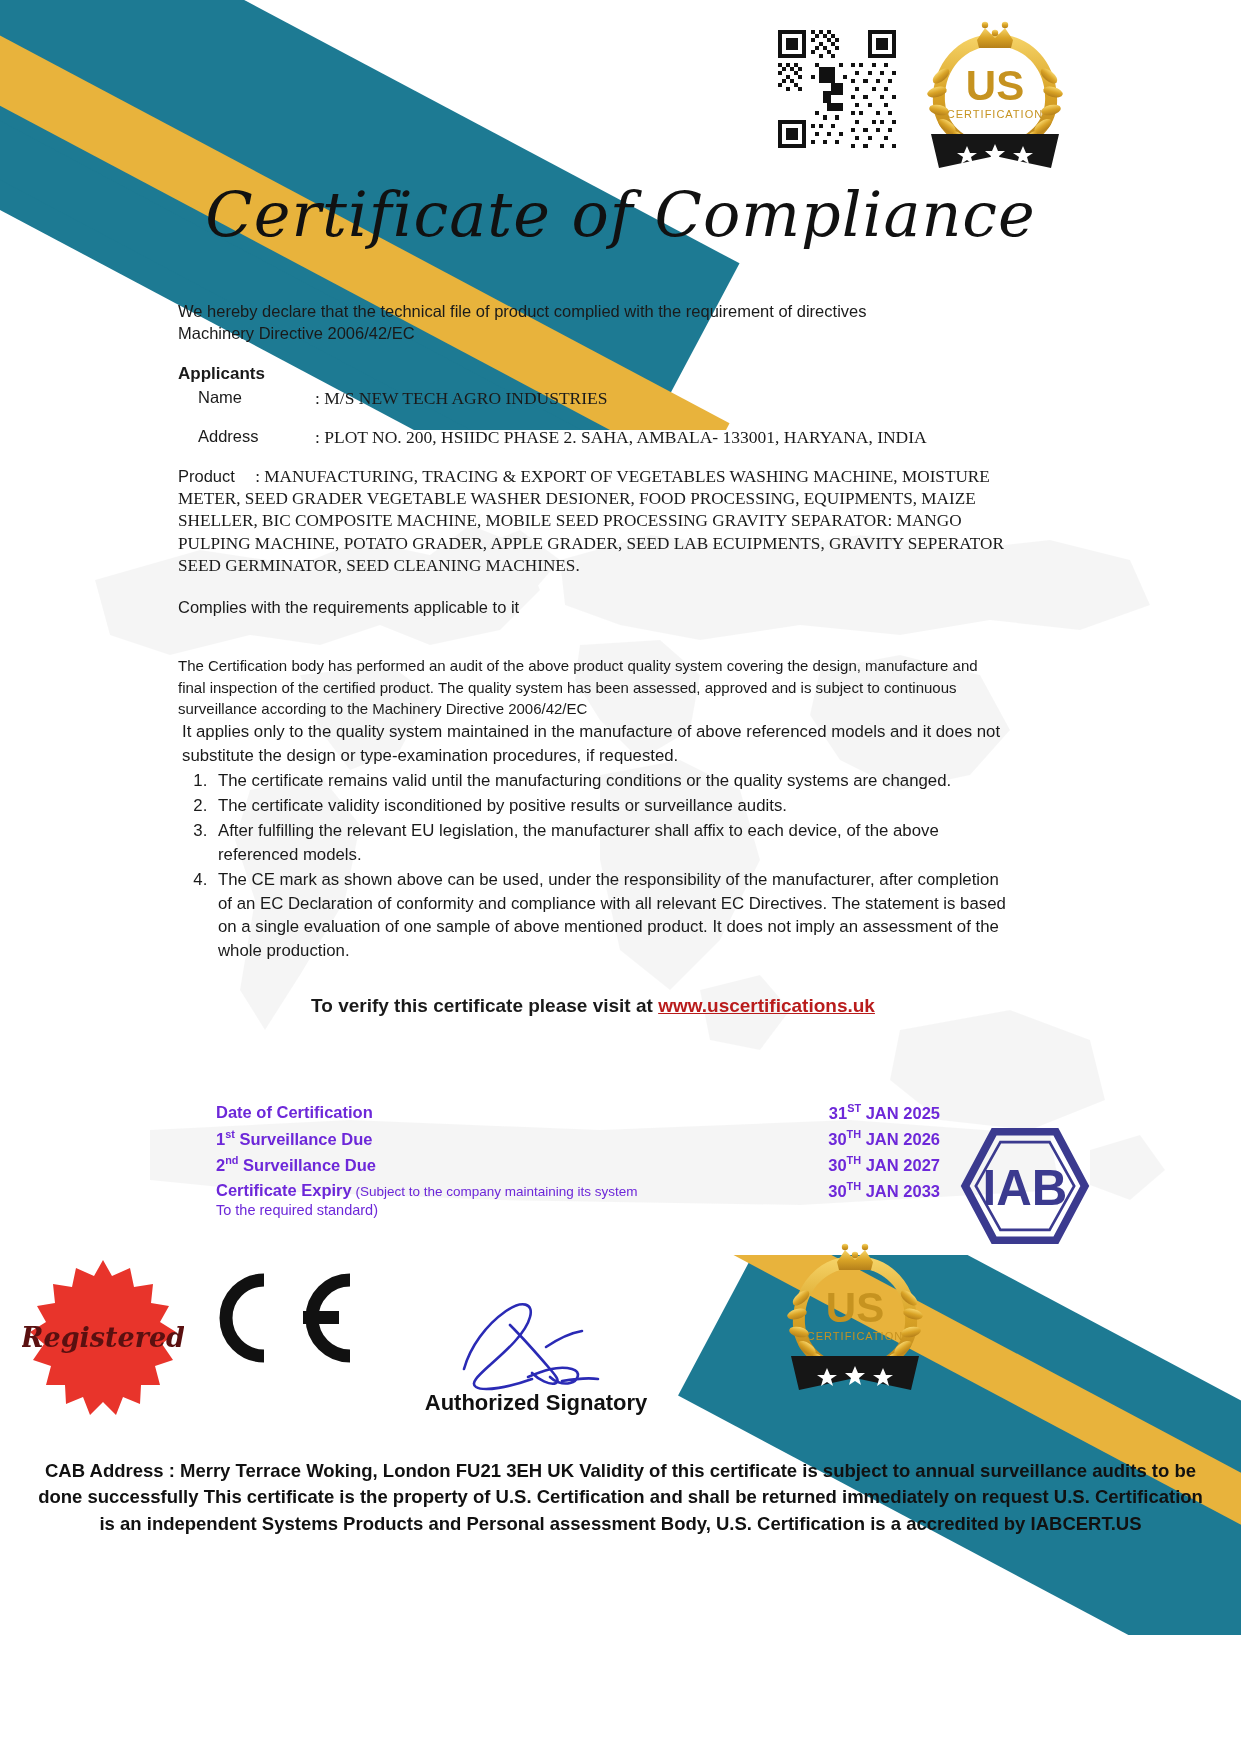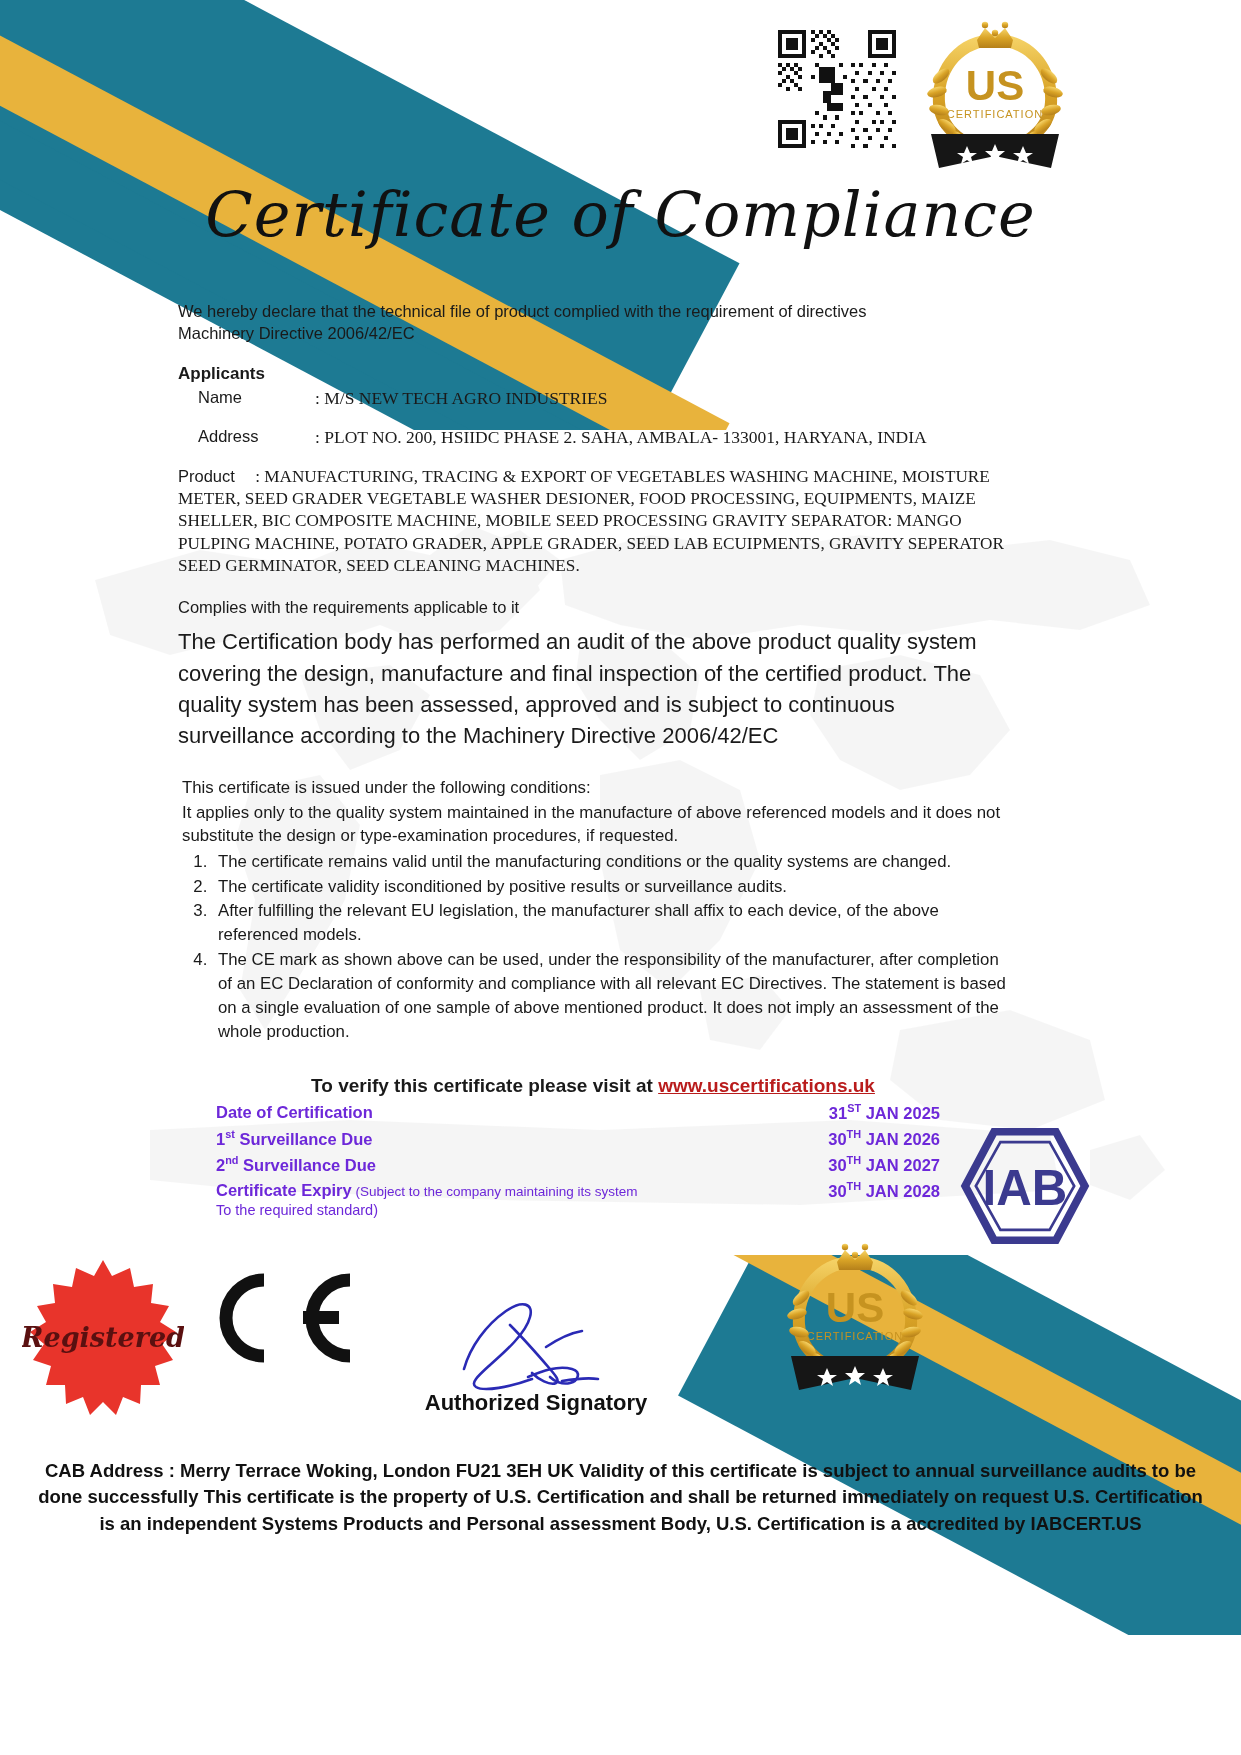--- a/index.html
+++ b/index.html
@@ -88,21 +88,21 @@
 
   .field-row { display:flex; margin-top:2px; font-family:"Liberation Serif", serif; font-size:17.5px;margin-left:20px;}
   .field-label { width:117px; flex:none; font-family:"Liberation Sans", sans-serif; font-size:16.5px;}
   .field-value { flex:1; }
   .spacer-sm { height:14px; }
 
   .product-block { margin-top:16px; font-family:"Liberation Serif", serif; font-size:17.2px; line-height:1.30;}
   .product-block .plabel { font-family:"Liberation Sans", sans-serif; font-size:16.5px;}
 
   .complies { margin-top:20px; font-size:16.5px; }
-  .audit { margin-top:7px; font-size:22px; line-height:1.42; }
+  .audit { margin-top:36px; font-size:15px; line-height:1.42; }
 
   .cond-head { margin-top:26px; font-size:16.8px; padding-left:4px;}
   .cond-intro { font-size:16.8px; line-height:1.40; margin-top:1px; padding-left:4px;}
 
   ol.cond-list { margin:2px 0 0 0; padding-left:34px; font-size:16.8px; line-height:1.42;}
   ol.cond-list li { margin-top:1px; padding-left:6px;}
 
   .certno { text-align:center; margin-top:10px; font-size:18px; font-family:"Liberation Serif", serif;}
   .certno b { font-weight:bold; }
 
@@ -366,21 +366,20 @@
 
   <div class="product-block">
     <span class="plabel">Product</span>
     <span style="display:inline-block;width:16px;"></span><span>: MANUFACTURING, TRACING &amp; EXPORT OF VEGETABLES WASHING MACHINE, MOISTURE METER, SEED GRADER VEGETABLE WASHER DESIONER, FOOD PROCESSING, EQUIPMENTS, MAIZE SHELLER, BIC COMPOSITE MACHINE, MOBILE SEED PROCESSING GRAVITY SEPARATOR: MANGO PULPING MACHINE, POTATO GRADER, APPLE GRADER, SEED LAB ECUIPMENTS, GRAVITY SEPERATOR SEED GERMINATOR, SEED CLEANING MACHINES.</span>
   </div>
 
   <div class="complies">Complies with the requirements applicable to it</div>
 
   <div class="audit">The Certification body has performed an audit of the above product quality system covering the design, manufacture and final inspection of the certified product. The quality system has been assessed, approved and is subject to continuous surveillance according to the Machinery Directive 2006/42/EC</div>
 
-  <div class="cond-head">This certificate is issued under the following conditions:</div>
   <div class="cond-intro">It applies only to the quality system maintained in the manufacture of above referenced models and it does not substitute the design or type-examination procedures, if requested.</div>
 
   <ol class="cond-list">
     <li>The certificate remains valid until the manufacturing conditions or the quality systems are changed.</li>
     <li>The certificate validity isconditioned by positive results or surveillance audits.</li>
     <li>After fulfilling the relevant EU legislation, the manufacturer shall affix to each device, of the above referenced models.</li>
     <li>The CE mark as shown above can be used, under the responsibility of the manufacturer, after completion of an EC Declaration of conformity and compliance with all relevant EC Directives. The statement is based on a single evaluation of one sample of above mentioned product. It does not imply an assessment of the whole production.</li>
   </ol>
 
 
@@ -397,21 +396,21 @@
   <div class="drow">
     <div class="dlabel"><span>1</span><sup>st</sup><span> Surveillance Due</span></div>
     <div class="dval"><span>30</span><sup>TH</sup><span> JAN 2026</span></div>
   </div>
   <div class="drow">
     <div class="dlabel"><span>2</span><sup>nd</sup><span> Surveillance Due</span></div>
     <div class="dval"><span>30</span><sup>TH</sup><span> JAN 2027</span></div>
   </div>
   <div class="drow">
     <div class="dlabel"><span>Certificate Expiry</span><span class="sub"> (Subject to the company maintaining its system</span></div>
-    <div class="dval"><span>30</span><sup>TH</sup><span> JAN 2028</span></div>
+    <div class="dval"><span>30</span><sup>TH</sup><span> JAN 2033</span></div>
   </div>
   <div class="dnote">To the required standard)</div>
 </div>
 
 <div class="iab">
   <svg viewBox="0 0 140 132" xmlns="http://www.w3.org/2000/svg">
     <polygon points="35,4 105,4 138,66 105,128 35,128 2,66" fill="none" stroke="#3b3a8f" stroke-width="9"></polygon>
     <polygon points="42,16 98,16 126,66 98,116 42,116 14,66" fill="none" stroke="#3b3a8f" stroke-width="3"></polygon>
     <text x="70" y="88" text-anchor="middle" font-family="Liberation Sans, sans-serif" font-size="56" font-weight="bold" fill="#3b3a8f">IAB</text>
   </svg>

